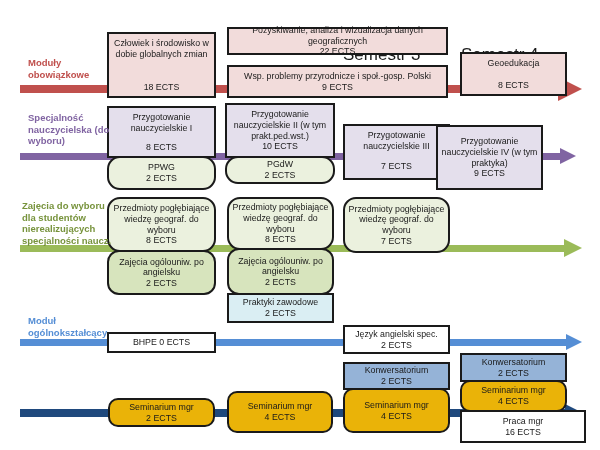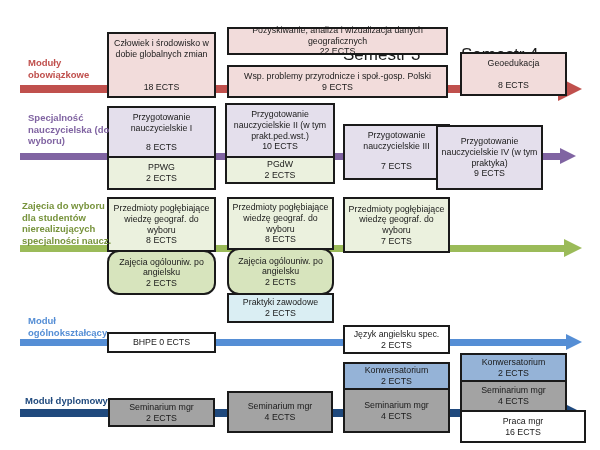--- a/index.html
+++ b/index.html
@@ -17,43 +17,42 @@
   .abar{position:absolute;z-index:1;}
   .ahead{position:absolute;z-index:1;width:0;height:0;border-style:solid;border-top-color:transparent !important;border-bottom-color:transparent !important;}
   .box{
     position:absolute;z-index:2;box-sizing:border-box;border:2px solid #1a1a1a;
     display:flex;flex-direction:column;align-items:center;justify-content:center;
     text-align:center;font-size:8.8px;line-height:10.6px;padding:2px 3px;
   }
   .box.spread{justify-content:space-between;padding-top:4px;padding-bottom:3px;}
   .pink{background:#F2DCDB;}
   .lav{background:#E4DFEC;}
-  .grn1{background:#EBF1DE;}
+  .grn1{background:#EBF1DE;border-radius:13px;}
   .grn2{background:#D7E4BD;border-radius:12px;}
   .cyan{background:#DAEEF3;}
-  .blu1{background:#a3a3a3;}
+  .blu1{background:#eab308;border-radius:10px;}
   .blu2{background:#95B3D7;}
   .white{background:#FFFFFF;}
   .t,.e{display:block;}
 </style>
 </head>
 <body>
 
 <div class="stage">
 
   <div class="hdr" style="left:109px;top:8px">Semestr 1</div>
   <div class="hdr" style="left:228px;top:4px">Semestr 2</div>
   <div class="hdr" style="left:343px;top:9px">Semestr 3</div>
   <div class="hdr" style="left:461px;top:9px">Semestr 4</div>
 
   <div class="mlabel" style="left: 28px; top: 57px; width: 84px; color: rgb(192, 80, 77);">Moduły obowiązkowe</div>
   <div class="mlabel" style="left: 28px; top: 112px; width: 84px; color: rgb(128, 100, 162);">Specjalność nauczycielska (do wyboru)</div>
   <div class="mlabel" style="left: 22px; top: 200px; width: 95px; color: rgb(119, 147, 60);">Zajęcia do wyboru dla studentów nierealizujących specjalności naucz.</div>
   <div class="mlabel" style="left: 28px; top: 315px; width: 100px; color: rgb(85, 142, 213);">Moduł ogólnokształcący</div>
-  <div class="mlabel" style="left: 25px; top: 395px; width: 110px; color: rgb(31, 73, 125);">Moduł dyplomowy</div>
 
   <div class="abar" style="left: 20px; top: 85px; width: 540px; height: 8px; background-color: rgb(192, 80, 77);"></div>
   <div class="ahead" style="left: 558px; top: 77px; border-width: 12px 0px 12px 24px; border-left-color: rgb(192, 80, 77);"></div>
 
   <div class="abar" style="left: 20px; top: 153px; width: 542px; height: 7px; background-color: rgb(128, 100, 162);"></div>
   <div class="ahead" style="left: 560px; top: 148px; border-width: 8px 0px 8px 16px; border-left-color: rgb(128, 100, 162);"></div>
 
   <div class="abar" style="left: 20px; top: 245px; width: 546px; height: 7px; background-color: rgb(155, 187, 89);"></div>
   <div class="ahead" style="left: 564px; top: 239px; border-width: 9px 0px 9px 18px; border-left-color: rgb(155, 187, 89);"></div>
 
@@ -127,21 +126,21 @@
   </div>
   <div class="box grn1" style="left:343px;top:197px;width:107px;height:56px">
     <span class="t">Przedmioty pogłębiające wiedzę geograf. do wyboru</span>
     <span class="e">7 ECTS</span>
   </div>
 
   <div class="box white" style="left:107px;top:332px;width:109px;height:21px">
     <span class="t">BHPE 0 ECTS</span>
   </div>
   <div class="box white" style="left:343px;top:325px;width:107px;height:29px">
-    <span class="t">Język angielsku spec.</span>
+    <span class="t">Język angielski spec.</span>
     <span class="e">2 ECTS</span>
   </div>
 
   <div class="box blu1" style="left:108px;top:398px;width:107px;height:29px">
     <span class="t">Seminarium mgr</span>
     <span class="e">2 ECTS</span>
   </div>
   <div class="box blu1" style="left:227px;top:391px;width:106px;height:42px">
     <span class="t">Seminarium mgr</span>
     <span class="e">4 ECTS</span>

